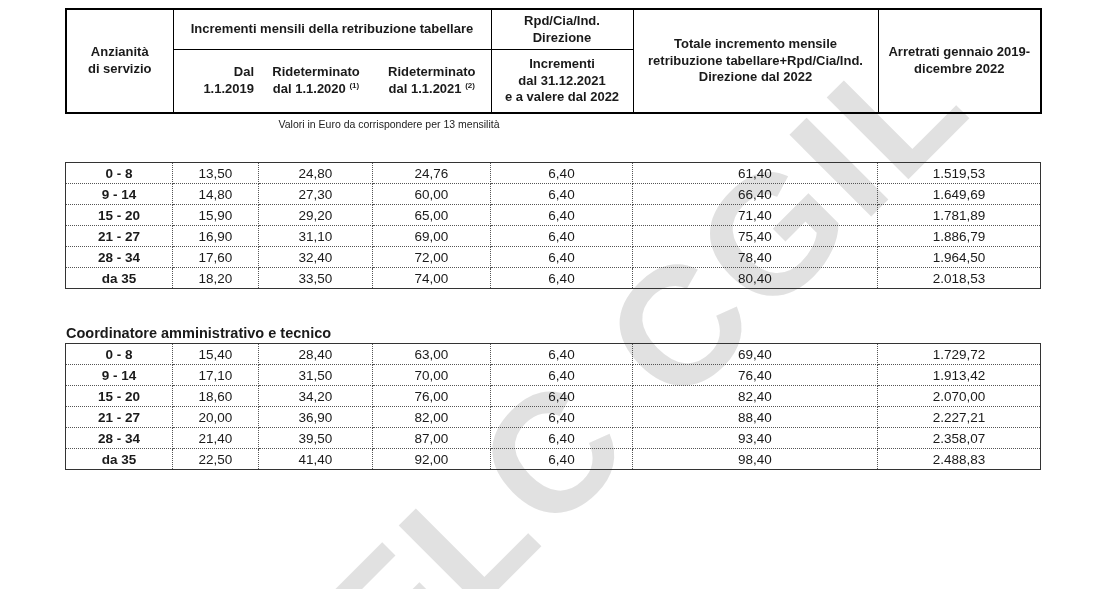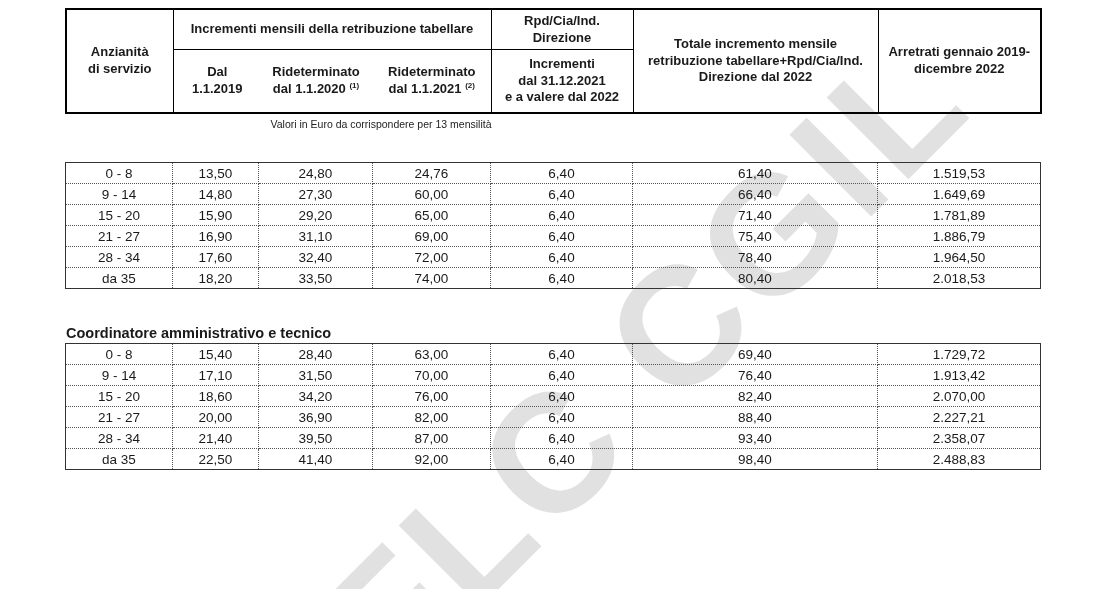--- a/index.html
+++ b/index.html
@@ -19,40 +19,40 @@
   
   table{border-collapse:collapse;table-layout:fixed;}
   .header-table{width:975px;border:2px solid #000;}
   .header-table td{
     border:1px solid #000;text-align:center;vertical-align:middle;
     font-weight:bold;font-size:13px;line-height:1.3;padding:2px 5px;
     white-space:pre-line;background:transparent;
   }
   .header-table tr.r1 td{height:35px;}
   .header-table tr.r2 td{height:58px;}
-  .header-table td.dal2019{border-right:none;text-align:center;padding-left:7px;white-space:normal;}
+  .header-table td.dal2019{border-right:none;text-align:right;padding-left:7px;white-space:normal;}
   .header-table td.rid2020{border-left:none;border-right:none;}
   .header-table td.rid2021{border-left:none;}
   .header-table td.totale{white-space:normal;margin-left:44px;}
   sup{font-size:8px;vertical-align:super;}
 
   
   .notes-row{position:relative;height:48px;width:975px;}
   .note{position:absolute;font-size:10.5px;line-height:1.35;text-align:center;white-space:pre-line;color:#222;}
-  .note13{left:101px;width:430px;top:3px;}
+  .note13{left:109px;width:430px;top:3px;}
   .note12{left:490px;width:142px;top:3px;}
 
   
   .section-title{font-weight:bold;font-size:14.5px;margin:0 0 2px 1px;}
   .data-table{width:975px;border:1px solid #333;}
   .data-table td{
     border:1px dotted #555;text-align:center;vertical-align:middle;
     font-size:13.5px;height:20px;padding:0 2px;background:transparent;
   }
-  .data-table td.rowhead{font-weight:normal;}
+  .data-table td.rowhead{font-weight:bold;}
   .section2{margin-top:36px;}
 
   
   .footnotes{margin-top:30px;}
   .footnote{font-size:13.5px;margin:0 0 17px 0;color:#111;}
 </style>
 </head>
 <body>
 
 <div class="page">

